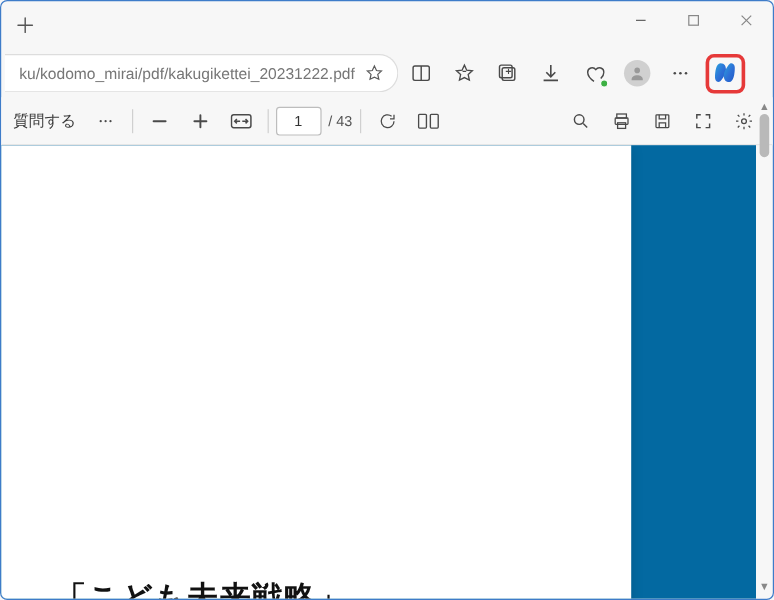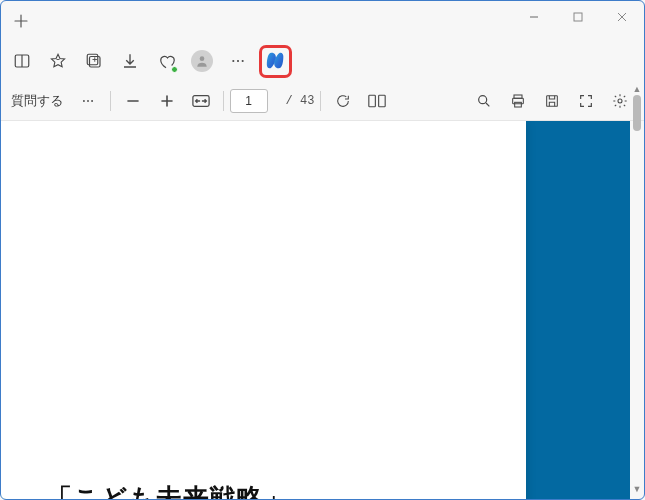--- a/index.html
+++ b/index.html
@@ -106,21 +106,21 @@
       padding: 0 6px 0 2px;
       cursor: pointer;
     }
     .page-input {
       width: 38px; height: 24px;
       border: 1px solid #bdbdbd; border-radius: 3px;
       text-align: center; font-size: 12px;
       color: #333; background: #fff;
     }
     .page-count {
-      font-size: 12px; color: #555; margin-left: 16px; font-family: Liberation Mono, monospace;
+      font-size: 12px; color: #555; margin-left: 4px;
     }
     .vsep {
       width: 1px; height: 20px; background: #d0d0d0; margin: 0 4px;
     }
     .content-area {
       position: absolute; left: 0; right: 14px; top: 120px; bottom: 0;
       background: #0369a1;
       overflow: hidden;
     }
     .pdf-page {
@@ -174,20 +174,28 @@
     </div>
     <div class="win-ctrl">
       <svg width="10" height="10" viewBox="0 0 10 10">
           <path d="M1 1l8 8M9 1l-8 8" stroke="#888" stroke-width="1"></path>
         </svg>
     </div>
   </div>
 </div>
 
 <div class="toolbar">
+  <div class="address-bar" style="width:328px">
+    <span class="url-text">ku/kodomo_mirai/pdf/kakugikettei_20231222.pdf</span>
+    <span class="star-icon">
+      <svg width="16" height="16" viewBox="0 0 24 24" fill="none" stroke="#5a5a5a" stroke-width="1.5">
+          <path d="M12 3l2.6 5.7 6.2.6-4.6 4.2 1.3 6.1L12 16.9l-5.5 2.7 1.3-6.1L3.2 9.3l6.2-.6L12 3z"></path>
+        </svg>
+    </span>
+  </div>
   <div class="tb-icon">
     <svg width="18" height="18" viewBox="0 0 24 24" fill="none" stroke="#4a4a4a" stroke-width="1.6">
         <rect x="3" y="4" width="18" height="16" rx="2"></rect>
         <path d="M12 4v16"></path>
       </svg>
   </div>
   <div class="tb-icon">
     <svg width="18" height="18" viewBox="0 0 24 24" fill="none" stroke="#4a4a4a" stroke-width="1.5">
         <path d="M12 3l2.6 5.7 6.2.6-4.6 4.2 1.3 6.1L12 16.9l-5.5 2.7 1.3-6.1L3.2 9.3l6.2-.6L12 3z"></path>
         <path d="M10 10h4" stroke-width="1.2"></path>

